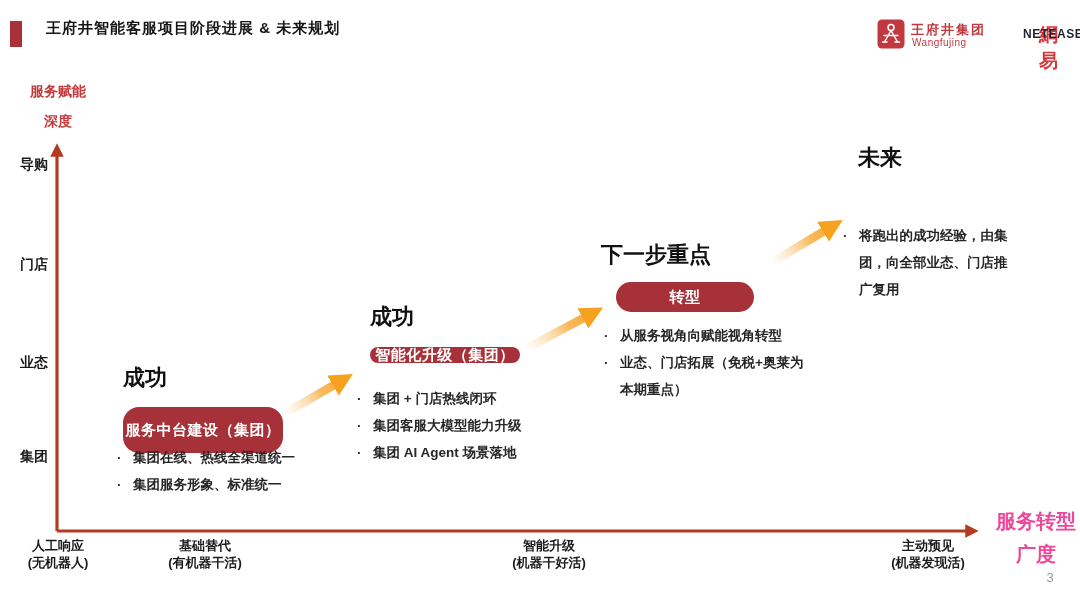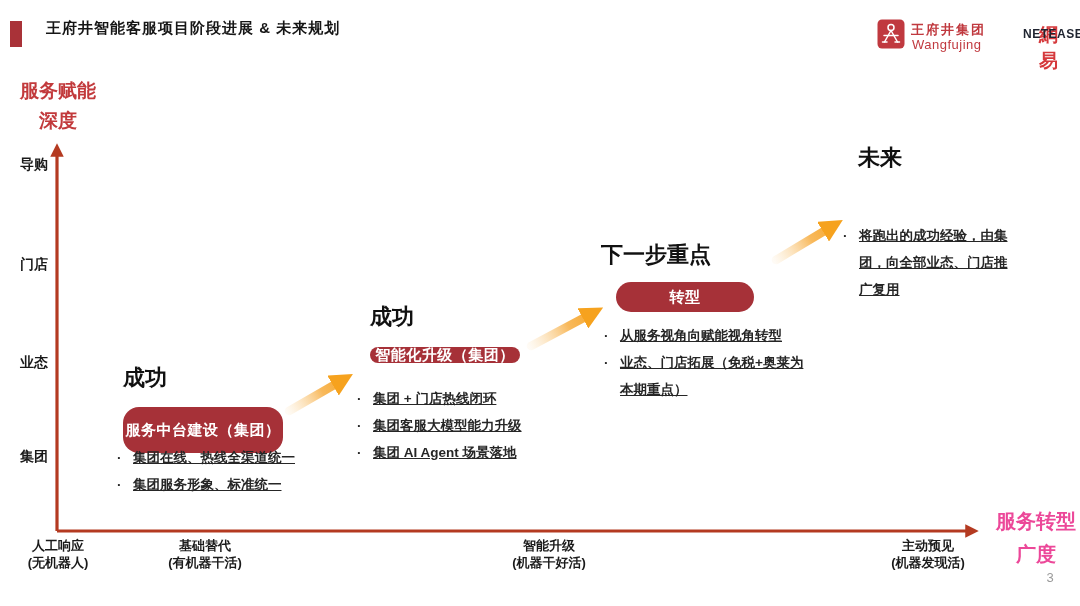--- a/index.html
+++ b/index.html
@@ -4,26 +4,26 @@
 <style>
   html,body{margin:0;padding:0;}
   body{font-family:"Liberation Sans","DejaVu Sans",sans-serif;background:#ffffff;}
   #slide{position:relative;width:1080px;height:606px;background:#ffffff;overflow:hidden;}
 
   
   .title-bar{position:absolute;left:10px;top:21px;width:12px;height:26px;background:#A93238;}
   .slide-title{position:absolute;left:46px;top:19px;font-size:15px;font-weight:800;color:#161616;letter-spacing:1px;}
   .wf-icon{position:absolute;left:877px;top:19px;}
   .wf-name{position:absolute;left:911px;top:21px;font-size:13px;font-weight:700;color:#C0393F;letter-spacing:2px;}
-  .wf-sub{position:absolute;left:912px;top:37px;font-size:13px;color:#C0393F;letter-spacing:0.5px;}
+  .wf-sub{position:absolute;left:912px;top:37px;font-size:10px;color:#C0393F;letter-spacing:0.5px;}
   .ne-cn{position:absolute;left:1039px;top:22px;font-size:19px;font-weight:800;color:#D5393C;letter-spacing:2px;}
   .ne-en{position:absolute;left:1023px;top:27px;font-size:12px;font-weight:800;color:#1F2430;letter-spacing:0.5px;}
 
   
-  .y-axis-title{position:absolute;left:12px;top:76px;width:92px;text-align:center;font-size:19px;line-height:30px;font-weight:800;color:#C23A3C;}
+  .y-axis-title{position:absolute;left:12px;top:76px;width:92px;text-align:center;font-size:14px;line-height:30px;font-weight:800;color:#C23A3C;}
   .x-axis-title{position:absolute;left:992px;top:505px;width:88px;text-align:center;font-size:20px;line-height:33px;font-weight:800;color:#ec4899;}
   .y-tick{position:absolute;left:6px;width:42px;text-align:right;font-size:14px;font-weight:700;color:#1a1a1a;}
   .yt1{top:156px;} .yt2{top:256px;} .yt3{top:354px;} .yt4{top:448px;}
   .x-tick{position:absolute;top:537px;width:120px;text-align:center;font-size:13px;line-height:17px;font-weight:700;color:#1a1a1a;}
   .xt1{left:-2px;} .xt2{left:145px;} .xt3{left:489px;} .xt4{left:868px;}
 
   
   .stage-heading{position:absolute;text-align:left;font-size:22px;font-weight:800;color:#111;}
   .h1{left:123px;top:363px;width:160px;}
   .h2{left:370px;top:302px;width:150px;}
@@ -34,21 +34,21 @@
   .p2{left:370px;top:347px;width:150px;height:16px;}
   .p3{left:616px;top:282px;width:138px;height:30px;}
   .p4{left:858px;top:183px;width:135px;height:29px;}
   .bullets{position:absolute;font-size:13.5px;font-weight:700;color:#262626;}
   .b1{left:117px;top:444px;width:225px;}
   .b2{left:357px;top:385px;width:235px;}
   .b3{left:604px;top:322px;width:205px;}
   .b4{left:843px;top:222px;width:176px;}
   .bullet-row{display:flex;line-height:27px;}
   .dot{width:16px;flex:0 0 16px;text-align:left;color:#262626;}
-  .btxt{flex:1;text-decoration:underline;}
+  .btxt{flex:1;}
 
   .page-num{position:absolute;left:1038px;top:570px;width:24px;text-align:center;font-size:13px;color:#9a9a9a;}
   svg.overlay{position:absolute;left:0;top:0;pointer-events:none;}
 </style>
 </head>
 <body>
 
 <div id="slide">
 
   <div class="title-bar"></div>

